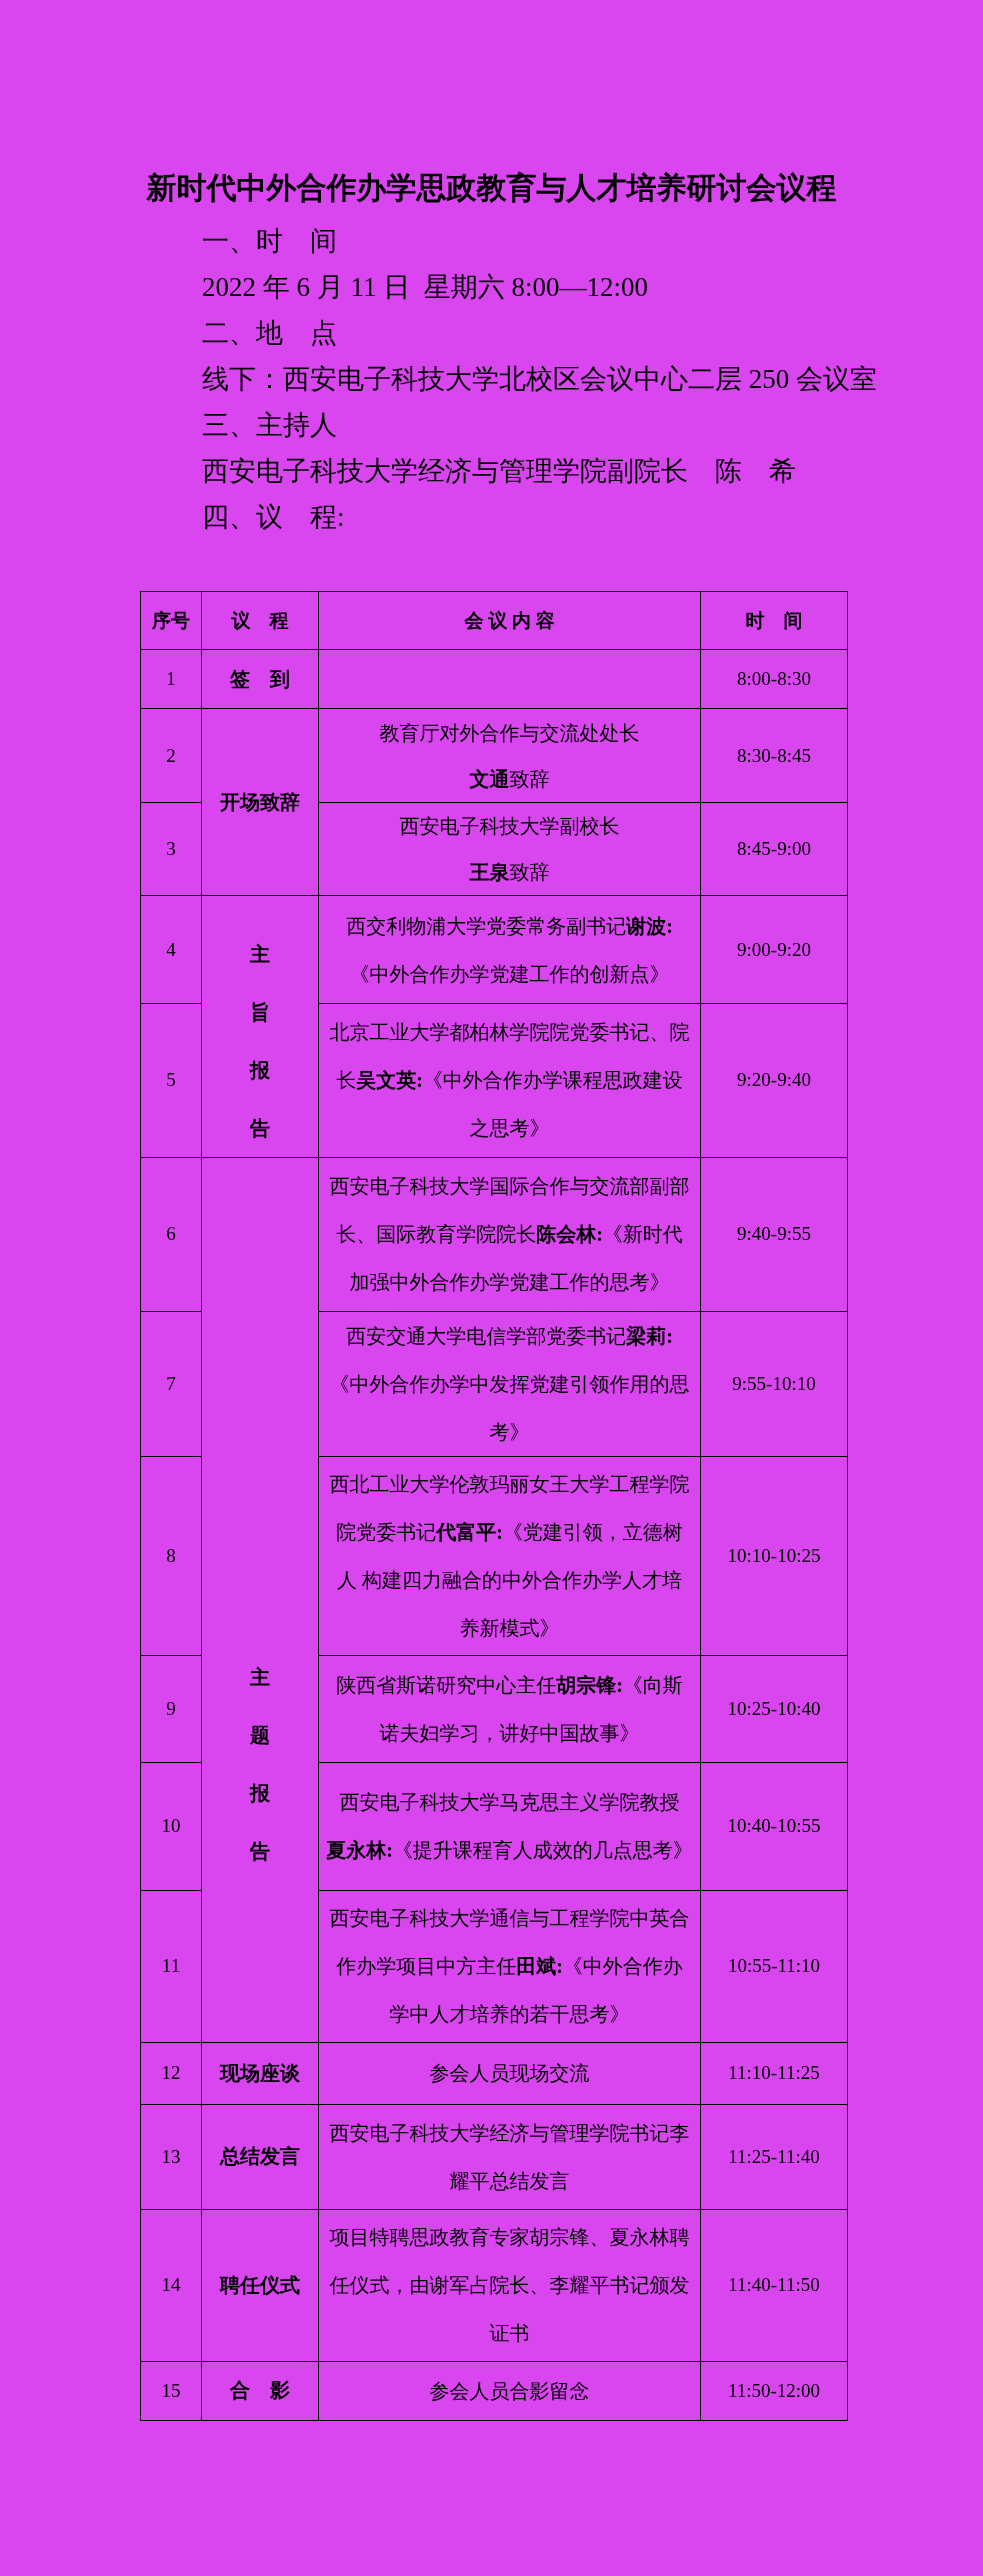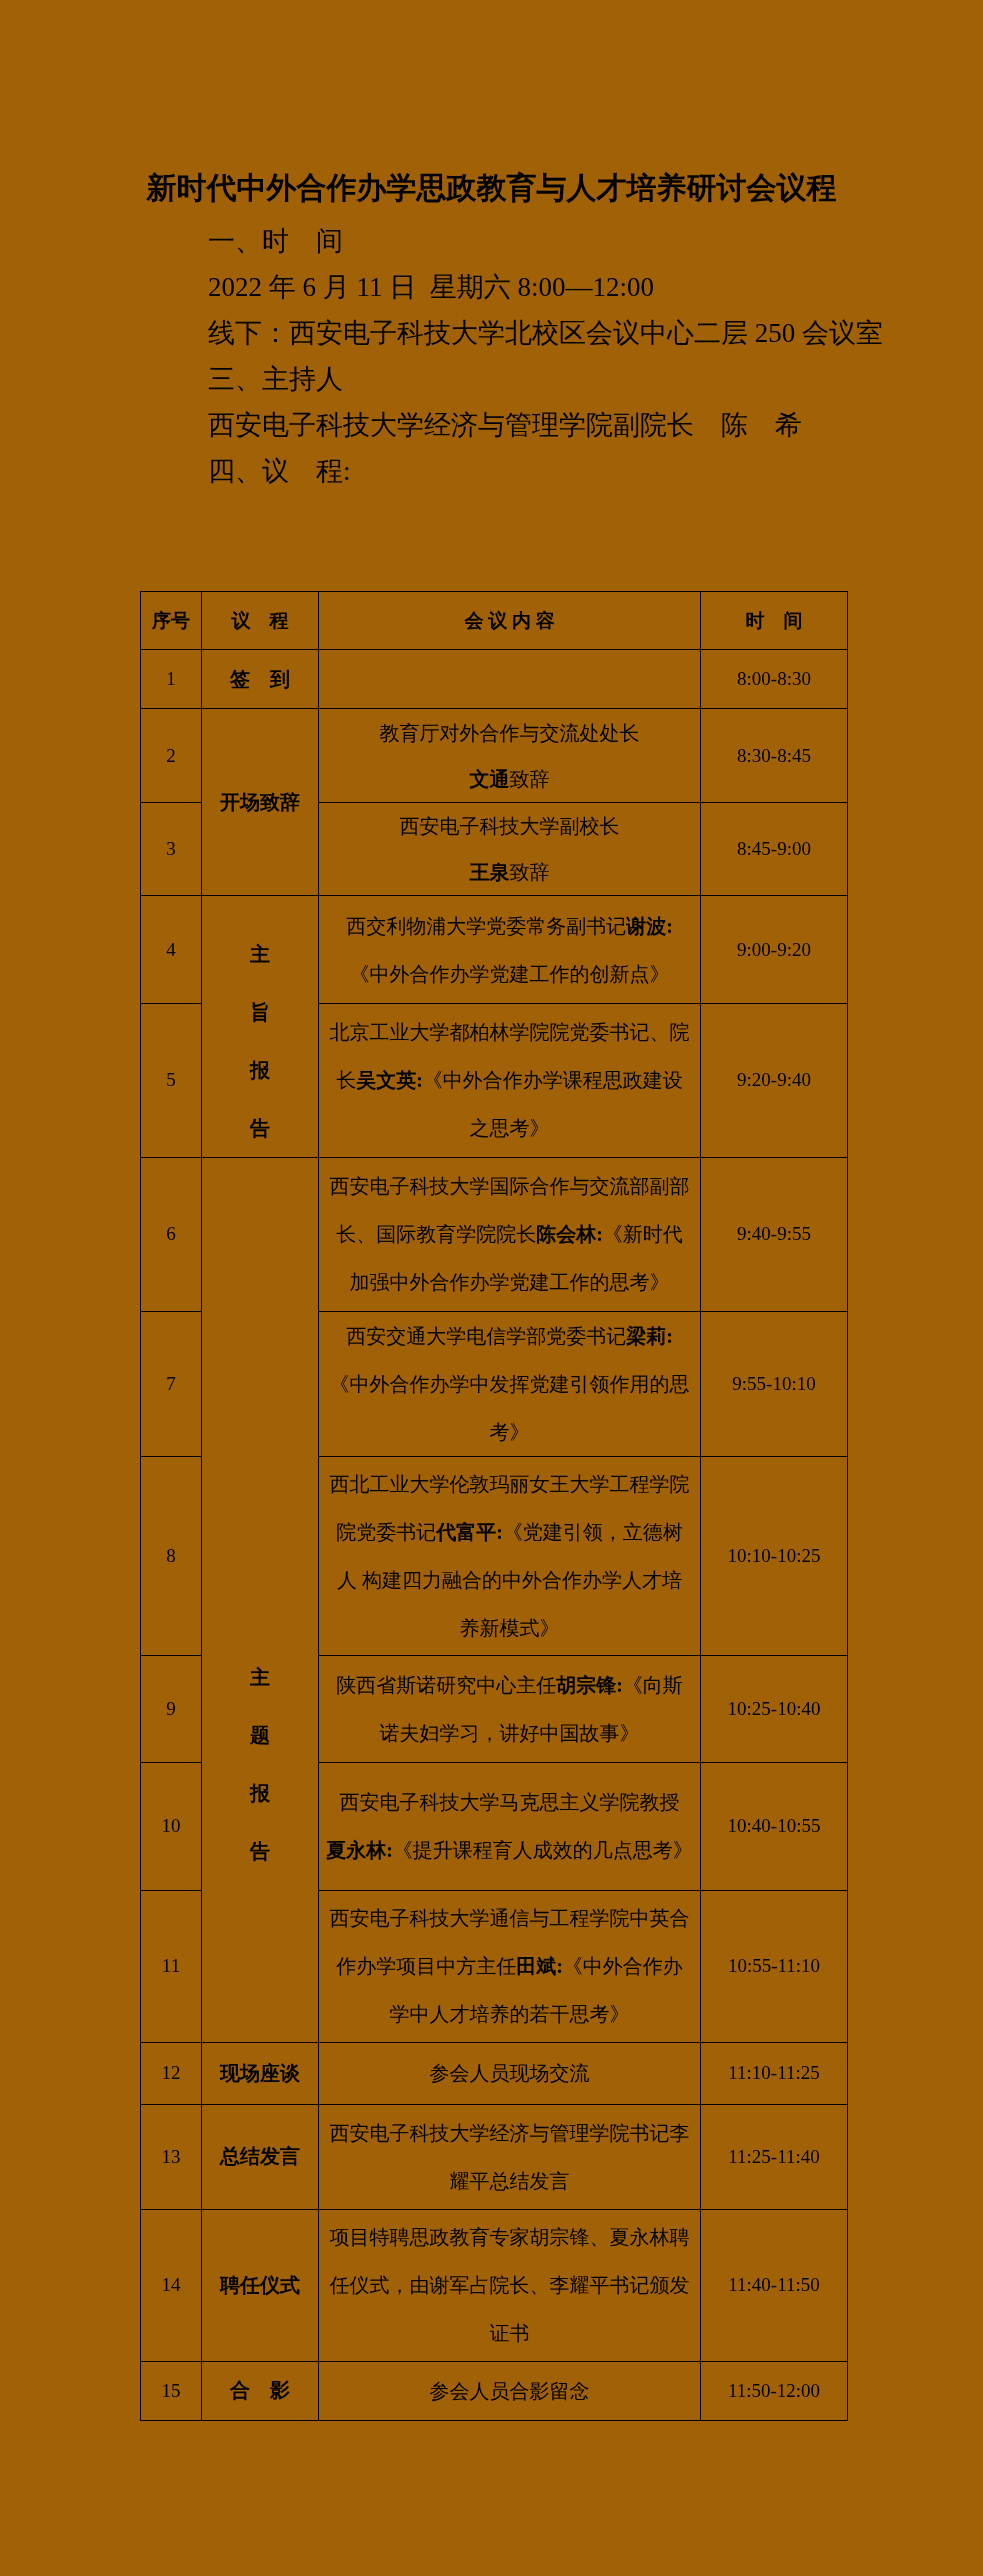--- a/index.html
+++ b/index.html
@@ -1,28 +1,28 @@
 <!DOCTYPE html>
 <html style="font-size:10px"><head>
 <meta charset="utf-8">
 <style>
   html,body{margin:0;padding:0;background:#ffffff;}
   body{
     width:983px;height:2576px;
     font-family:"Liberation Serif","DejaVu Serif",serif;
     color:#000;
   }
-  .page{position:relative;width:983px;height:2576px;background:#a16207;overflow:hidden;}
+  .page{position:relative;width:983px;height:2576px;background:#d946ef;overflow:hidden;}
   .doc-title{
     position:absolute;top:166px;left:0;width:983px;
     margin:0;text-align:center;
     font-size:30px;font-weight:bold;line-height:43px;
     letter-spacing:0;
   }
-  .intro{position:absolute;top:218px;left:208px;width:744px;}
+  .intro{position:absolute;top:218px;left:202px;width:744px;}
   .intro-line{
     height:46px;line-height:46px;
     font-size:27px;white-space:pre;
   }
   table.agenda{
     position:absolute;left:140px;top:591px;
     width:708px;border-collapse:collapse;table-layout:fixed;
   }
   table.agenda th, table.agenda td{
     border:1.2px solid #000;
@@ -54,20 +54,21 @@
 </head>
 <body>
 
 <div class="page">
 
   <h1 class="doc-title">新时代中外合作办学思政教育与人才培养研讨会议程</h1>
 
   <div class="intro" id="intro">
       <div class="intro-line">一、时　间</div>
       <div class="intro-line">2022 年 6 月 11 日  星期六 8:00—12:00</div>
+      <div class="intro-line">二、地　点</div>
       <div class="intro-line">线下：西安电子科技大学北校区会议中心二层 250 会议室</div>
       <div class="intro-line">三、主持人</div>
       <div class="intro-line">西安电子科技大学经济与管理学院副院长　陈　希</div>
       <div class="intro-line">四、议　程:</div>
     </div>
 
   <table class="agenda">
     <colgroup>
       <col style="width:61px">
       <col style="width:117px">

